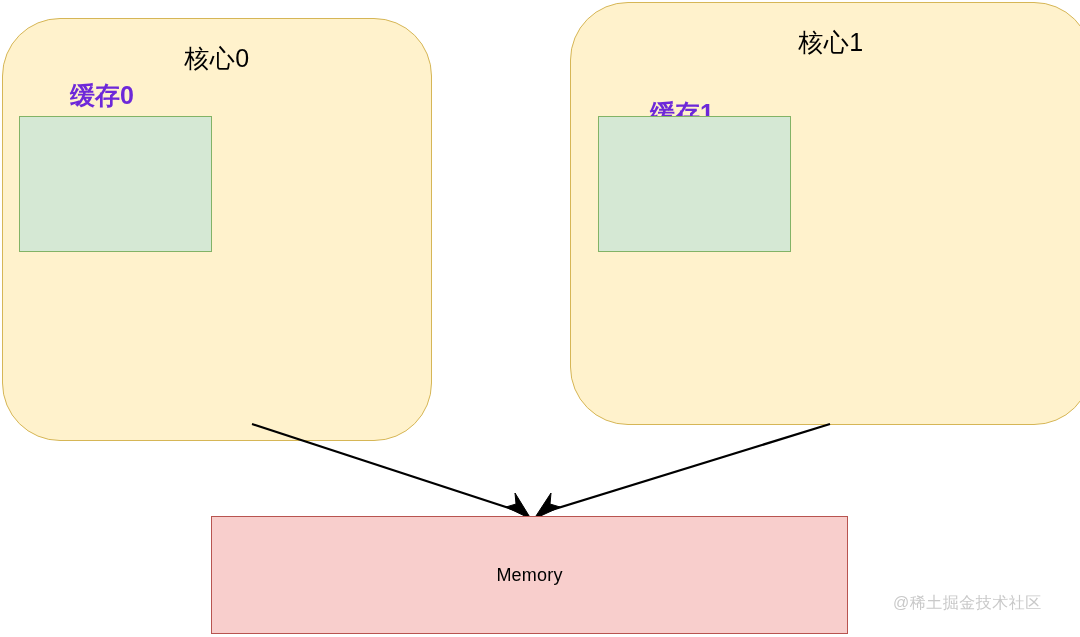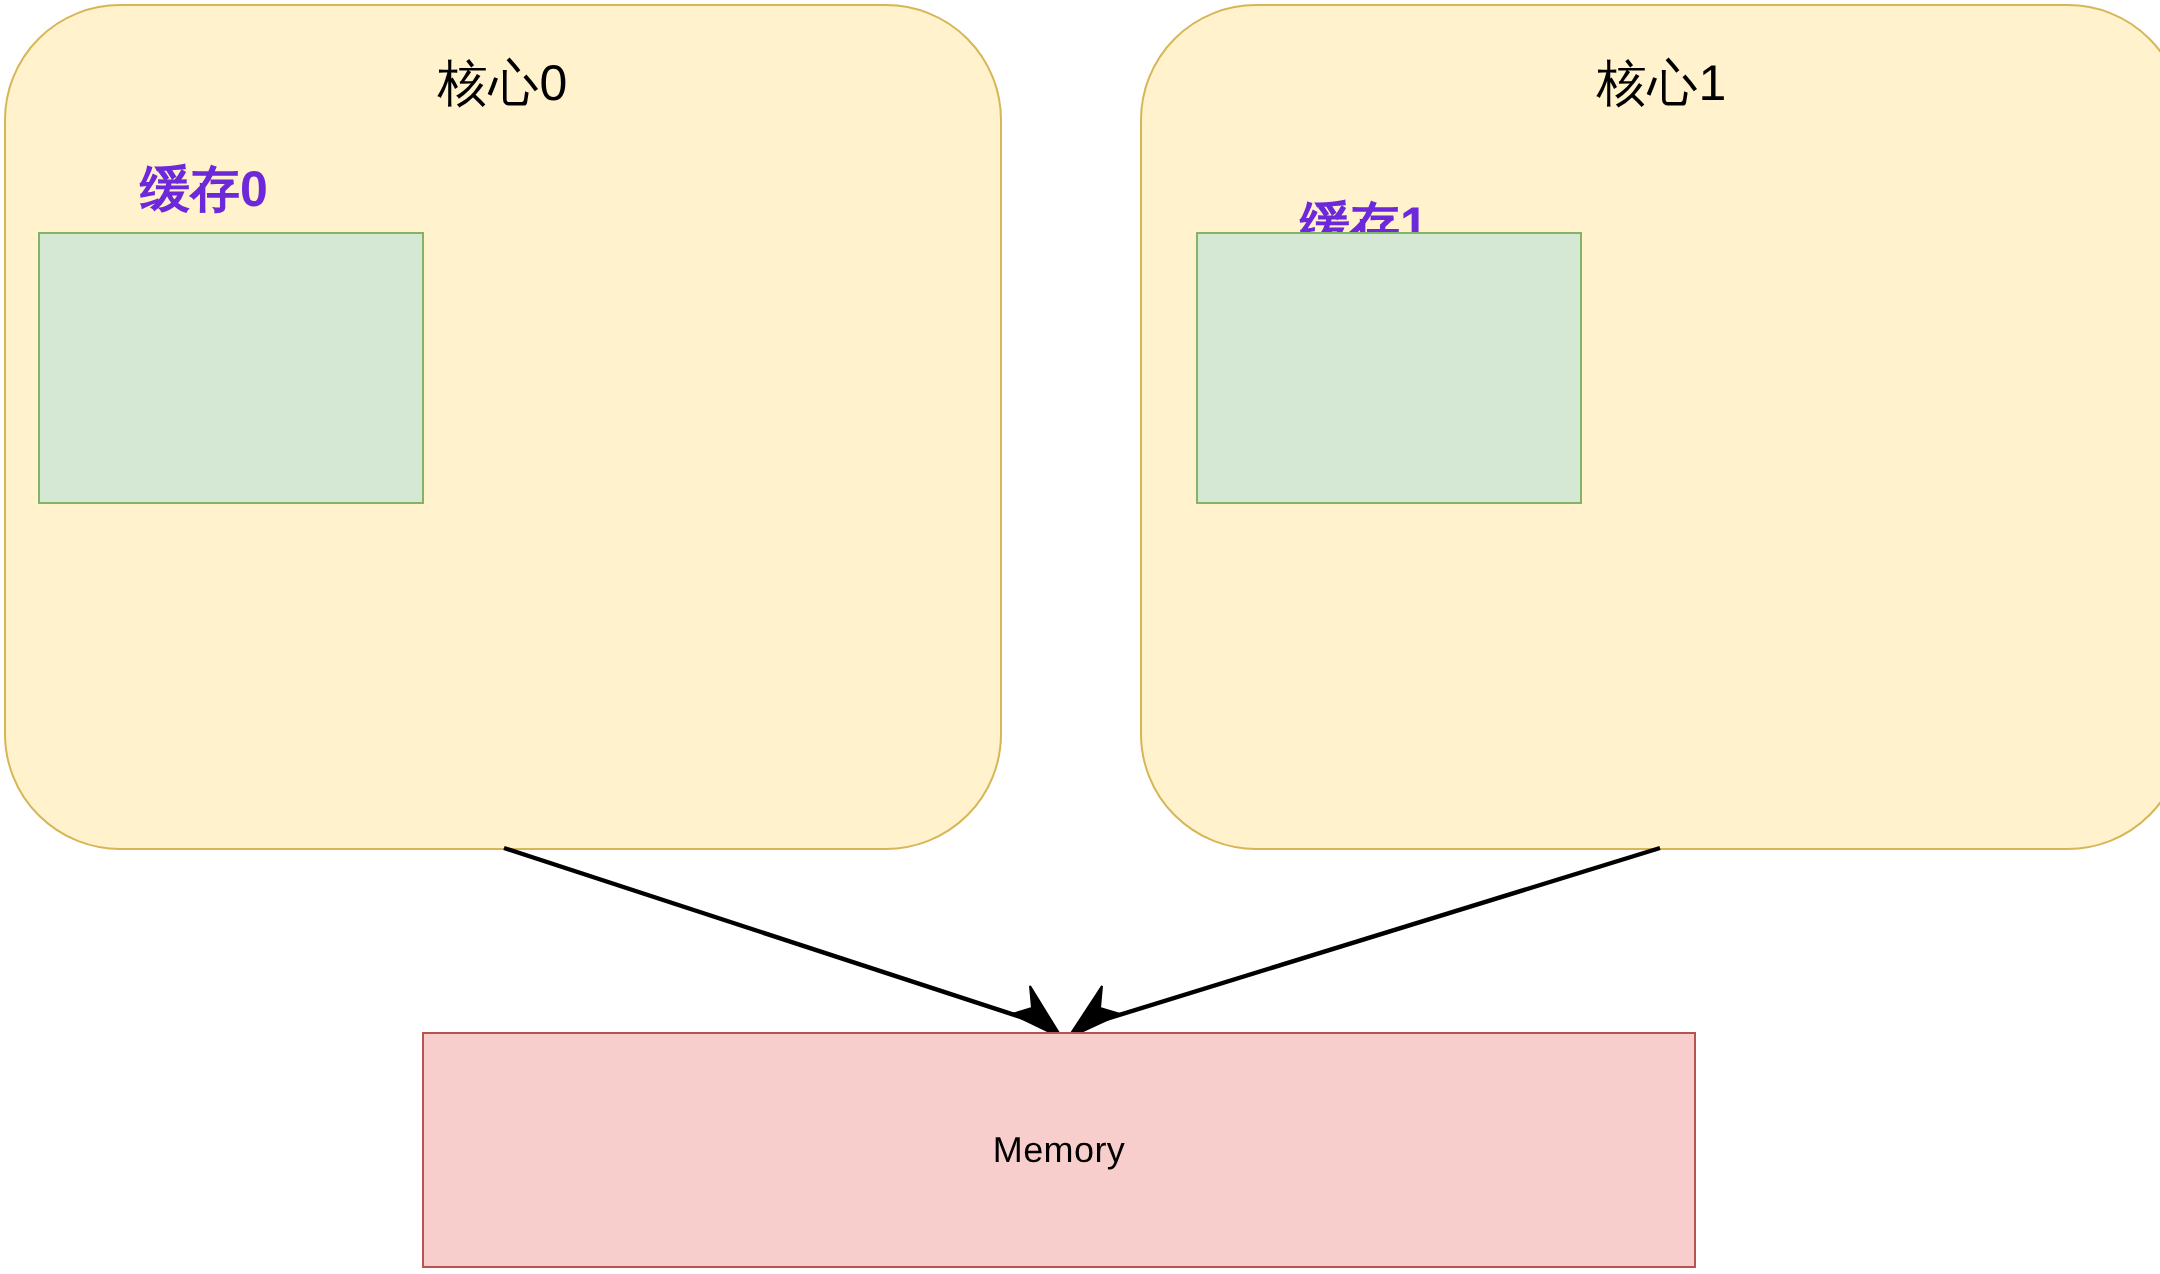--- a/index.html
+++ b/index.html
@@ -22,22 +22,22 @@
   
   .core-box {
     position: absolute;
     box-sizing: border-box;
     background: #fff2cc;
     border: 1.5px solid #d6b656;
     border-radius: 58px;
   }
   #core-0 {
     left: 2px;
-    top: 2px;
-    width: 499px;
+    top: 18px;
+    width: 430px;
     height: 423px;
     padding-left: 28px;
   }
   #core-1 {
     left: 570px;
     top: 2px;
     width: 522px;
     height: 423px;
   }
 
@@ -155,14 +155,15 @@
     <g>
       <line x1="830" y1="424" x2="545" y2="512" stroke="#000000" stroke-width="2.2" stroke-linecap="butt"></line>
       <polygon points="534,519 560,507 550,504 551,493" fill="#000000" stroke="#000000" stroke-width="1" stroke-linejoin="miter"></polygon>
     </g>
   </svg>
 
   <div id="memory-box">
     <span id="memory-label">Memory</span>
   </div>
 
+  <div id="watermark">@稀土掘金技术社区</div>
 
 </div>
 
 </body></html>

